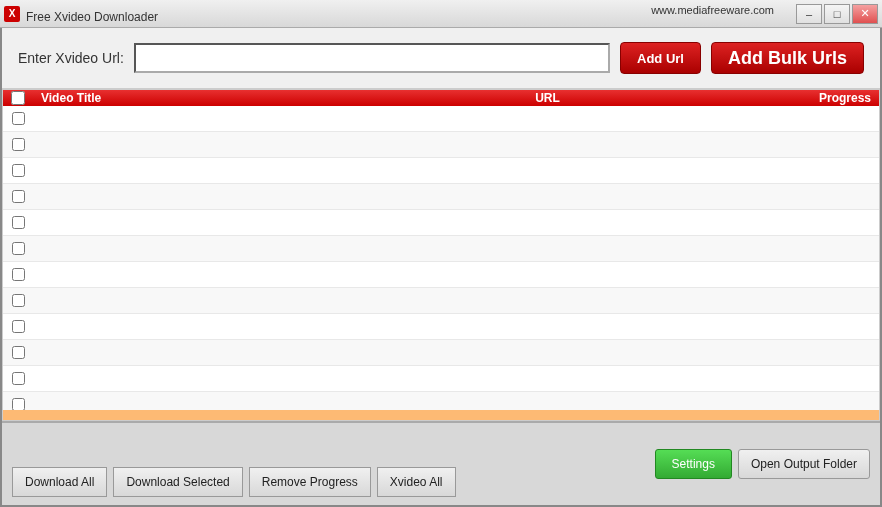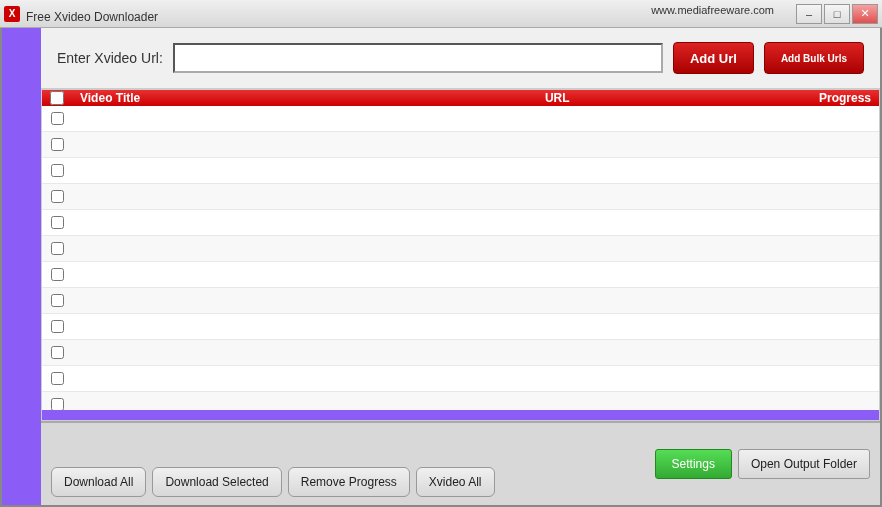--- a/index.html
+++ b/index.html
@@ -67,27 +67,26 @@
       color: white;
     }
     .title-bar-url {
       font-size: 11px;
       color: #333;
       margin-right: 10px;
     }
 
     
     .main-window {
-      background: #8b5cf6;
+      background: #fdba74;
       height: calc(507px - 28px);
       display: flex;
       flex-direction: column;
       border: 2px solid #888;
       border-top: none;
-      padding-left: 39px;
     }
 
     
     .url-bar {
       background: #f0f0f0;
       padding: 14px 16px;
       display: flex;
       align-items: center;
       gap: 10px;
       border-bottom: 1px solid #ccc;
@@ -120,21 +119,21 @@
       white-space: nowrap;
     }
     .btn-add-bulk {
       height: 32px;
       padding: 0 16px;
       background: linear-gradient(to bottom, #dd2222, #aa0000);
       color: white;
       border: 1px solid #880000;
       border-radius: 4px;
       cursor: pointer;
-      font-size: 10px;
+      font-size: 18px;
       font-weight: bold;
       white-space: nowrap;
     }
 
     
     .table-container {
       flex: 1;
       overflow: hidden;
       border: 1px solid #ccc;
       margin: 0;
@@ -204,21 +203,21 @@
       display: flex;
       align-items: center;
       gap: 6px;
     }
     .btn-toolbar {
       height: 30px;
       padding: 0 12px;
       background: linear-gradient(to bottom, #f0f0f0, #d8d8d8);
       color: #222;
       border: 1px solid #999;
-      border-radius: 6px;
+      border-radius: 0;
       cursor: pointer;
       font-size: 12px;
       white-space: nowrap;
       margin-top: 36px;
     }
     .btn-settings {
       height: 30px;
       padding: 0 16px;
       background: linear-gradient(to bottom, #55dd55, #33aa33);
       color: white;

